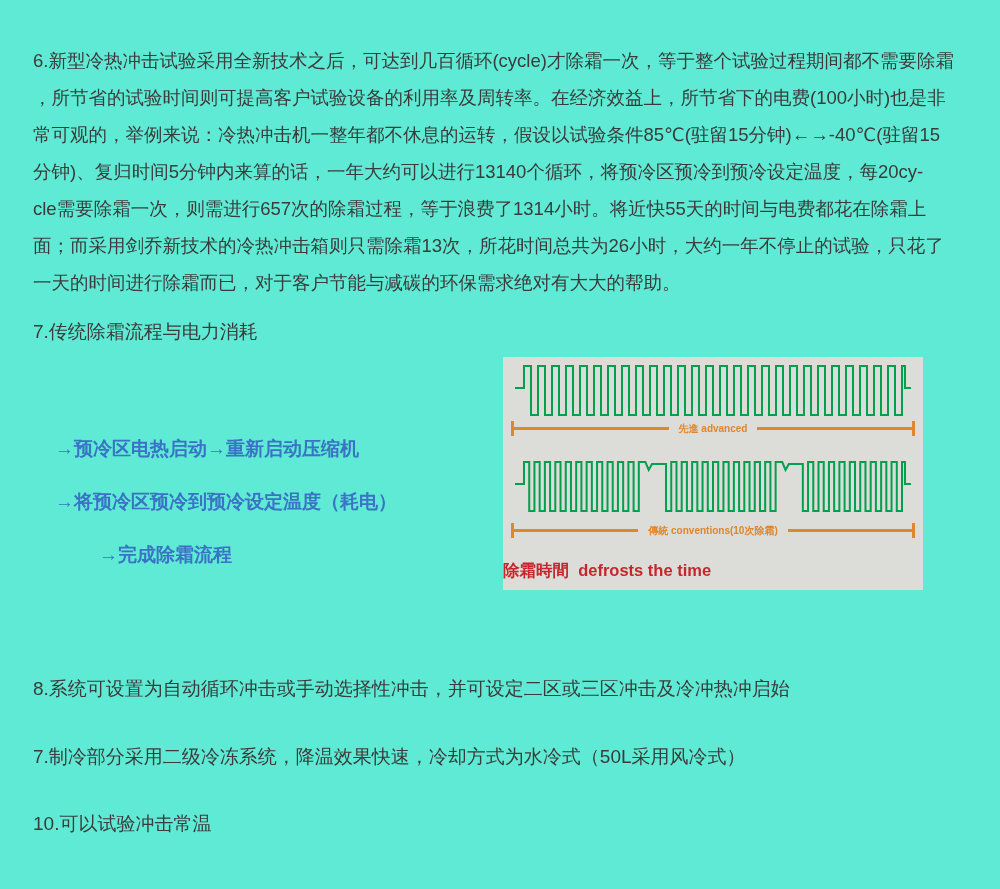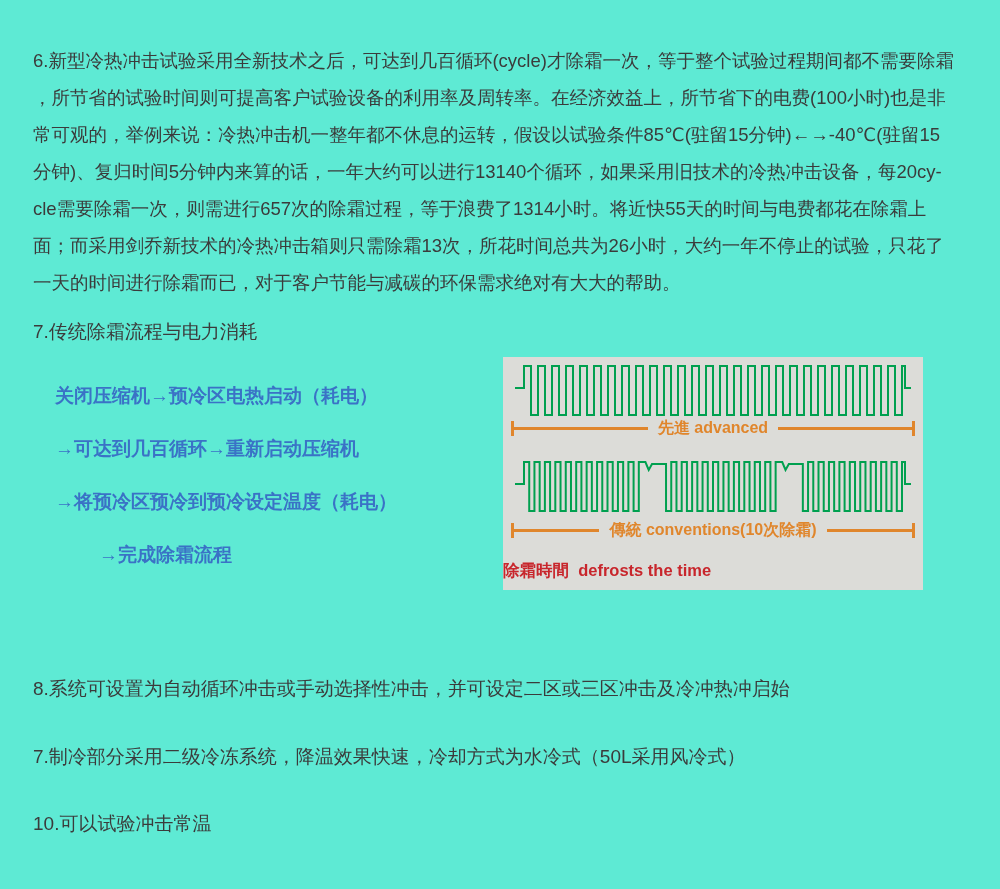--- a/index.html
+++ b/index.html
@@ -80,21 +80,21 @@
   }
   .dimline {
     flex: 1;
     height: 3px;
     background: var(--dim-color, #e0862c);
   }
   .dimlabel {
     padding: 0 10px;
     color: var(--dim-color, #e0862c);
     font-weight: bold;
-    font-size: 16px;
+    font-size: 10px;
     white-space: pre;
   }
   .figcaption {
     position: absolute;
     left: 0;
     right: 0;
     top: 203px;
     text-align: left;
     color: var(--cap-color, #c8262c);
     font-weight: bold;
@@ -104,30 +104,29 @@
 </style>
 </head>
 <body>
 
 <div class="page">
 
   <div class="para">
     <div class="bodyline">6.新型冷热冲击试验采用全新技术之后，可达到几百循环(cycle)才除霜一次，等于整个试验过程期间都不需要除霜</div>
     <div class="bodyline">，所节省的试验时间则可提高客户试验设备的利用率及周转率。在经济效益上，所节省下的电费(100小时)也是非</div>
     <div class="bodyline">常可观的，举例来说：冷热冲击机一整年都不休息的运转，假设以试验条件85℃(驻留15分钟)←→-40℃(驻留15</div>
-    <div class="bodyline">分钟)、复归时间5分钟内来算的话，一年大约可以进行13140个循环，如果采用旧技术的冷热冲击设备，每20cy-</div>
+    <div class="bodyline">分钟)、复归时间5分钟内来算的话，一年大约可以进行13140个循环，将预冷区预冷到预冷设定温度，每20cy-</div>
     <div class="bodyline">cle需要除霜一次，则需进行657次的除霜过程，等于浪费了1314小时。将近快55天的时间与电费都花在除霜上</div>
     <div class="bodyline">面；而采用剑乔新技术的冷热冲击箱则只需除霜13次，所花时间总共为26小时，大约一年不停止的试验，只花了</div>
     <div class="bodyline">一天的时间进行除霜而已，对于客户节能与减碳的环保需求绝对有大大的帮助。</div>
   </div>
 
   <div class="heading" style="top:313px;">7.传统除霜流程与电力消耗</div>
 
-  <div class="step" style="top:377px;">关闭压缩机→预冷区电热启动（耗电）</div>
-  <div class="step" style="top:430px;">→可达到几百循环→重新启动压缩机</div>
+  <div class="step" style="top:430px;">→预冷区电热启动→重新启动压缩机</div>
   <div class="step" style="top:483px;">→将预冷区预冷到预冷设定温度（耗电）</div>
   <div class="step" style="top:536px;margin-left:44px;">→完成除霜流程</div>
 
   <div class="figure">
     <svg class="wave wave-advanced" viewBox="0 0 420 66">
         <path d="M 12 31 H 21 V 9 H 28.00 V 58 H 35.00 V 9 H 42.00 V 58 H 49.00 V 9 H 56.00 V 58 H 63.00 V 9 H 70.00 V 58 H 77.00 V 9 H 84.00 V 58 H 91.00 V 9 H 98.00 V 58 H 105.00 V 9 H 112.00 V 58 H 119.00 V 9 H 126.00 V 58 H 133.00 V 9 H 140.00 V 58 H 147.00 V 9 H 154.00 V 58 H 161.00 V 9 H 168.00 V 58 H 175.00 V 9 H 182.00 V 58 H 189.00 V 9 H 196.00 V 58 H 203.00 V 9 H 210.00 V 58 H 217.00 V 9 H 224.00 V 58 H 231.00 V 9 H 238.00 V 58 H 245.00 V 9 H 252.00 V 58 H 259.00 V 9 H 266.00 V 58 H 273.00 V 9 H 280.00 V 58 H 287.00 V 9 H 294.00 V 58 H 301.00 V 9 H 308.00 V 58 H 315.00 V 9 H 322.00 V 58 H 329.00 V 9 H 336.00 V 58 H 343.00 V 9 H 350.00 V 58 H 357.00 V 9 H 364.00 V 58 H 371.00 V 9 H 378.00 V 58 H 385.00 V 9 H 392.00 V 58 H 399.00 V 9 H 402.00 V 31 H 408.00" fill="none" stroke="#00a04f" stroke-width="2"></path>
       </svg>
     <div class="dimrow dimrow-advanced">
       <div class="tick"></div>
       <div class="dimline"></div>

